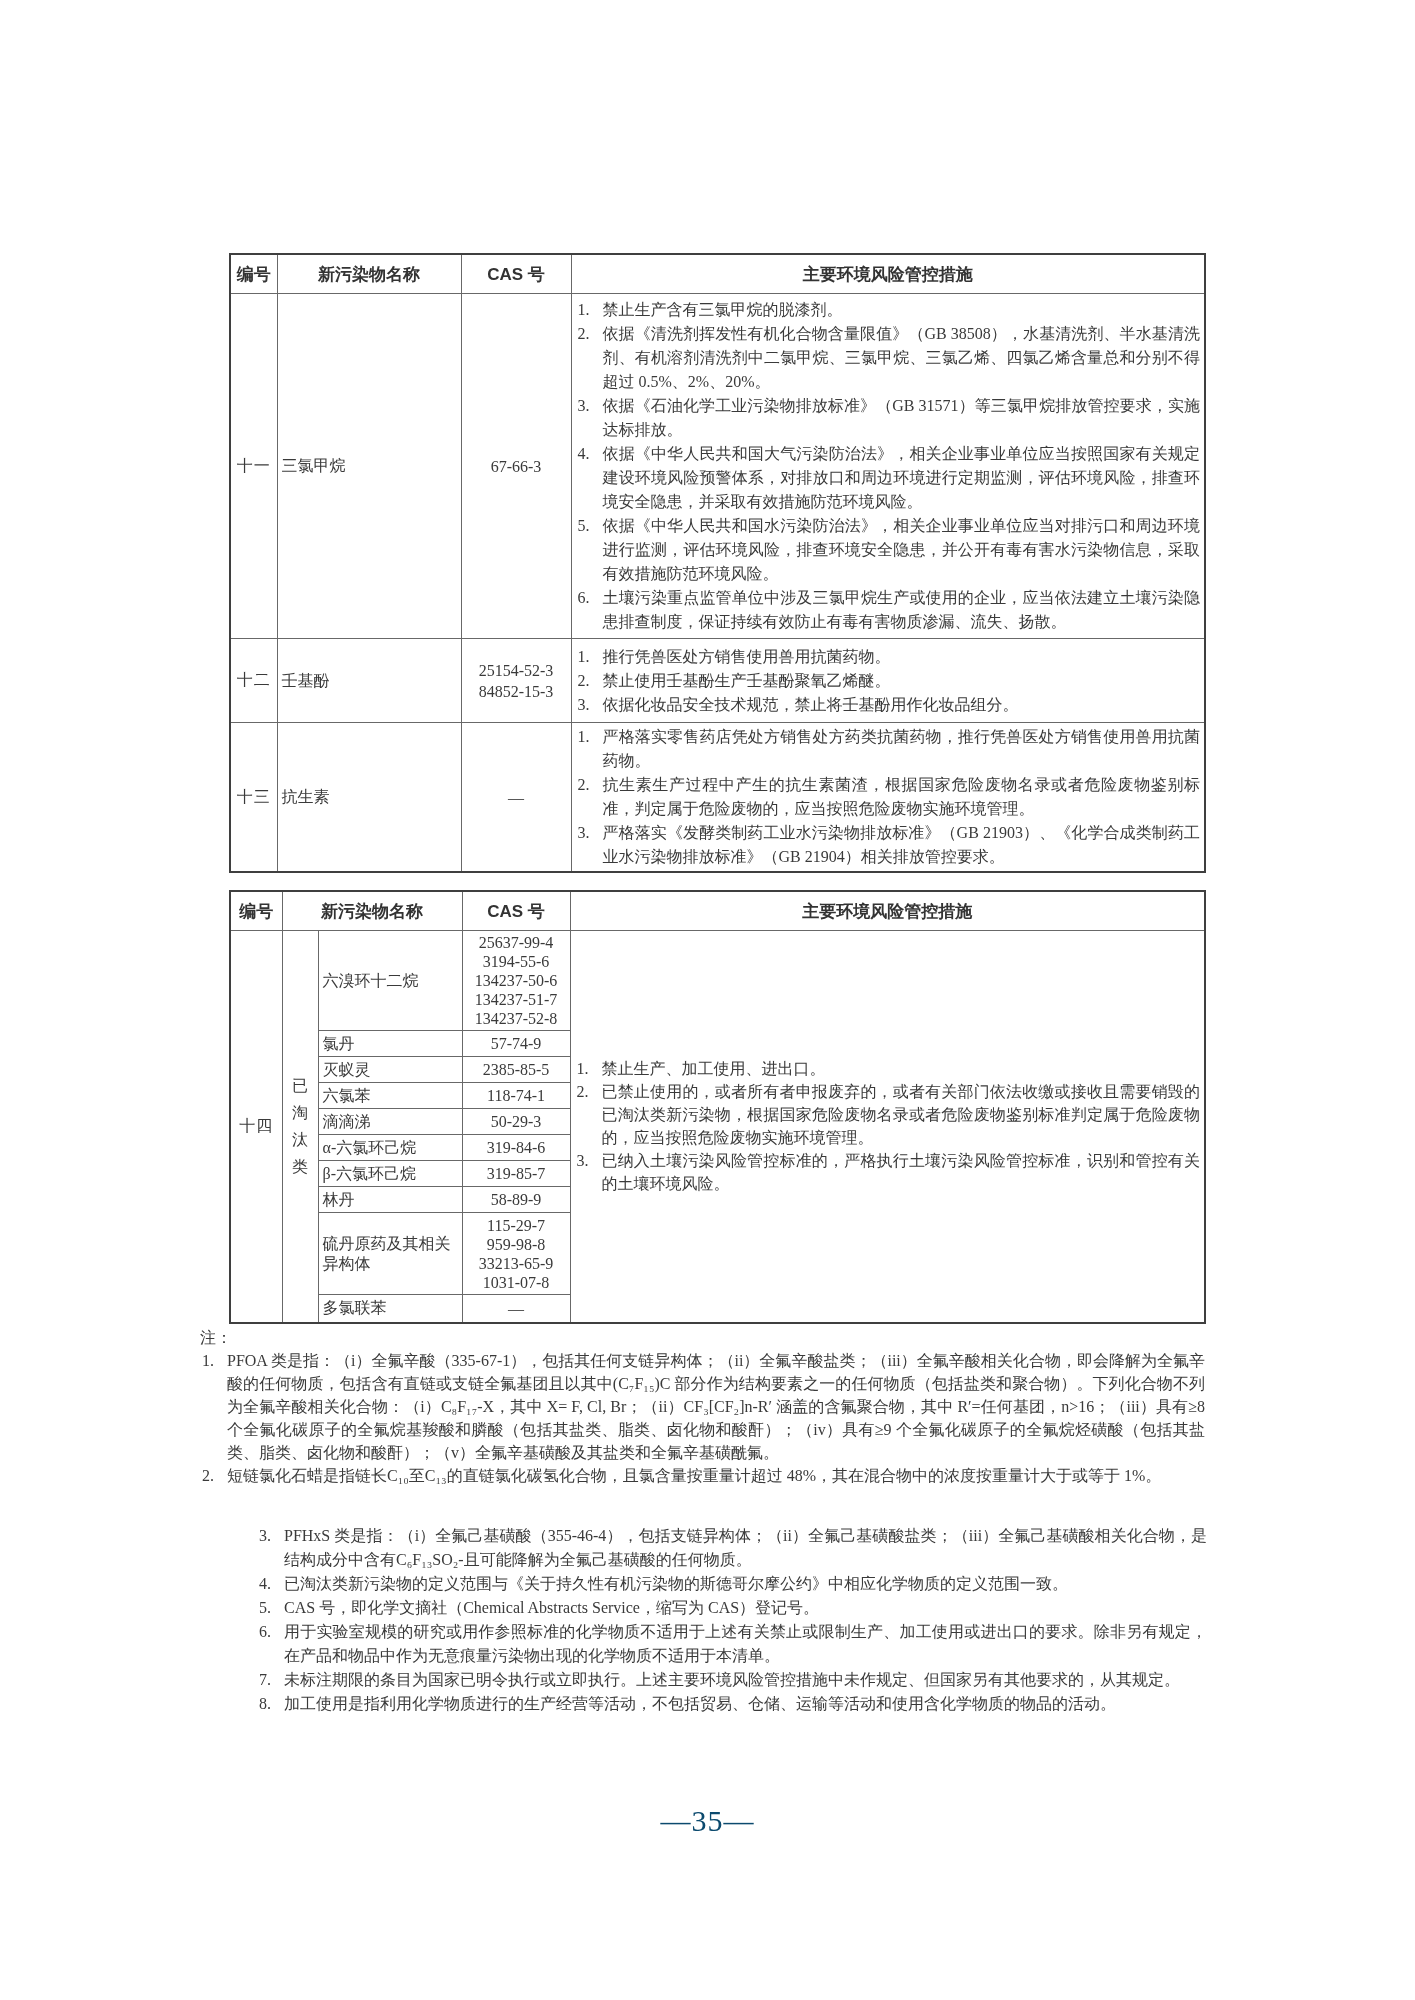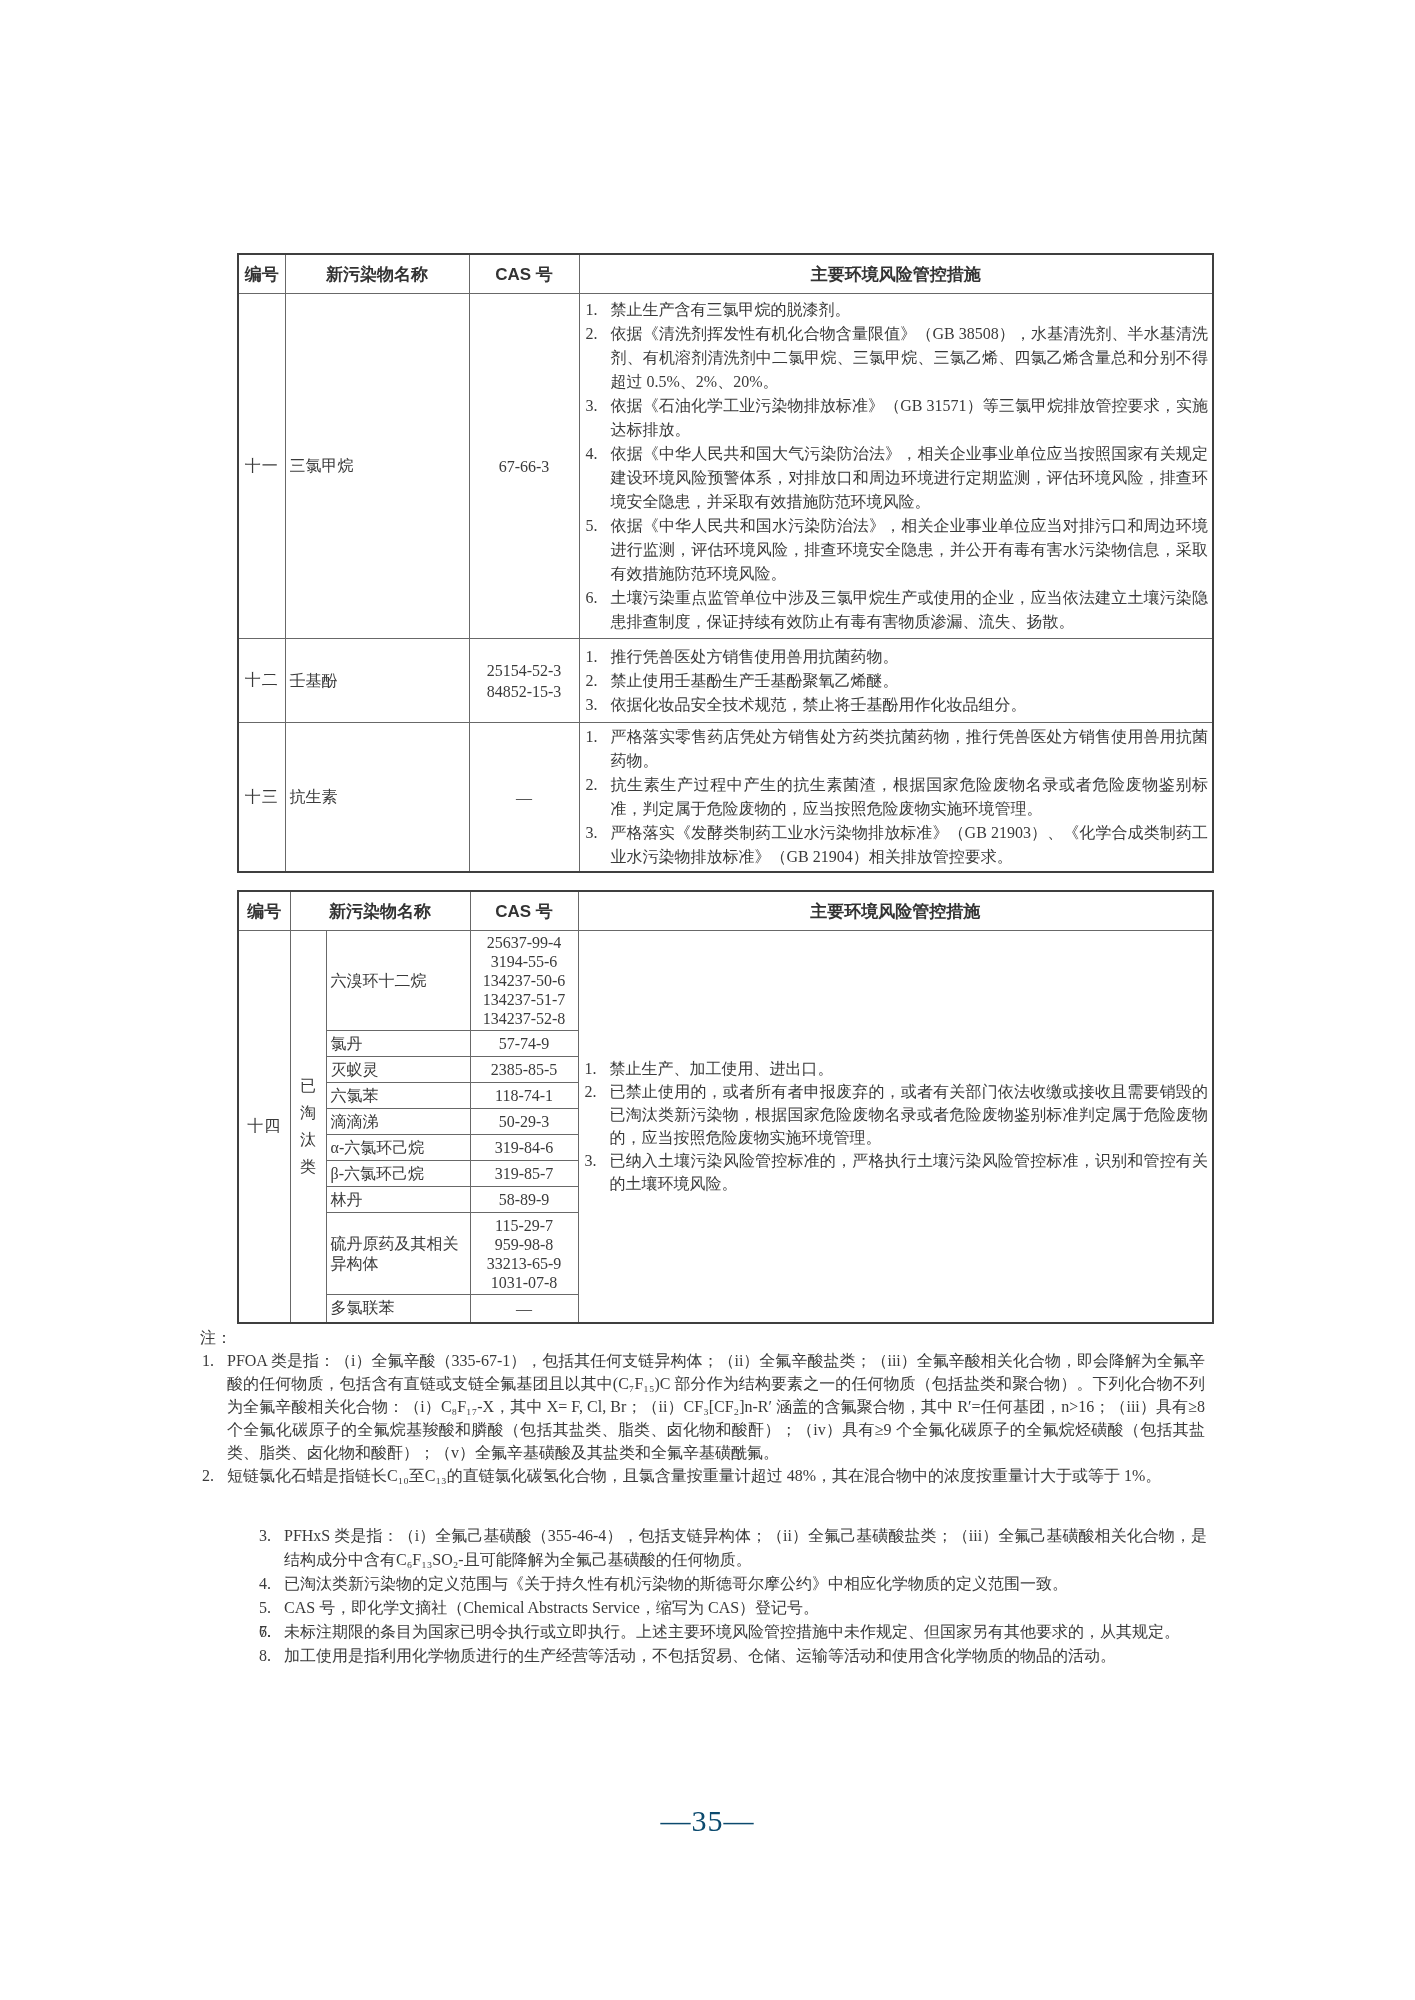--- a/index.html
+++ b/index.html
@@ -5,21 +5,21 @@
   html,body { margin:0; padding:0; }
   body {
     width:1415px; height:2000px; background:#ffffff;
     font-family:"Liberation Serif","DejaVu Serif",serif;
     color:#3a3a3a; position:relative; overflow:hidden;
   }
   .page { position:absolute; inset:0; background:#fff; }
 
   table.doc {
     border-collapse:collapse; table-layout:fixed;
-    position:absolute; left:237px; width:975px;
+    position:absolute; left:229px; width:975px;
     border:2px solid #3f3f3f;
   }
   #table1 { top:253px; }
   #table2 { top:890px; }
   table.doc th, table.doc td { border:1px solid #686868; }
   table.doc th {
     font-family:"Liberation Sans","DejaVu Sans",sans-serif;
     font-weight:bold; font-size:17px; height:38px;
     text-align:center; padding:0 2px; color:#333;
   }
@@ -246,20 +246,21 @@
     <div class="note">
       <span class="note-no">4.</span>
       <span>已淘汰类新污染物的定义范围与《关于持久性有机污染物的斯德哥尔摩公约》中相应化学物质的定义范围一致。</span>
     </div>
     <div class="note">
       <span class="note-no">5.</span>
       <span>CAS 号，即化学文摘社（Chemical Abstracts Service，缩写为 CAS）登记号。</span>
     </div>
     <div class="note">
       <span class="note-no">6.</span>
+      <span>用于实验室规模的研究或用作参照标准的化学物质不适用于上述有关禁止或限制生产、加工使用或进出口的要求。除非另有规定，在产品和物品中作为无意痕量污染物出现的化学物质不适用于本清单。</span>
     </div>
     <div class="note">
       <span class="note-no">7.</span>
       <span>未标注期限的条目为国家已明令执行或立即执行。上述主要环境风险管控措施中未作规定、但国家另有其他要求的，从其规定。</span>
     </div>
     <div class="note">
       <span class="note-no">8.</span>
       <span>加工使用是指利用化学物质进行的生产经营等活动，不包括贸易、仓储、运输等活动和使用含化学物质的物品的活动。</span>
     </div>
   </div>

